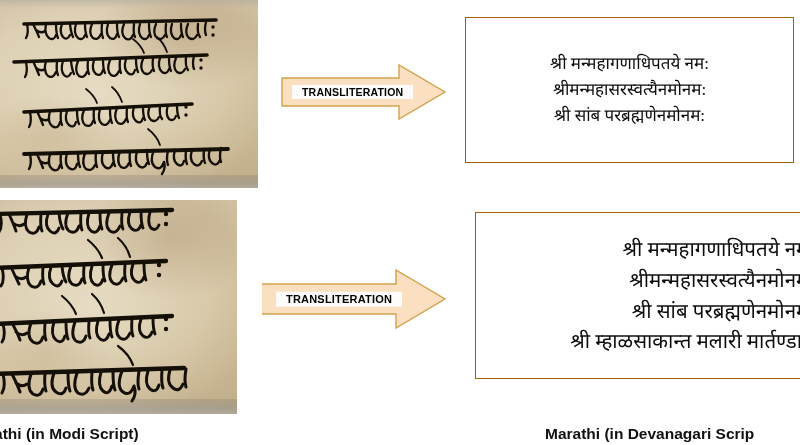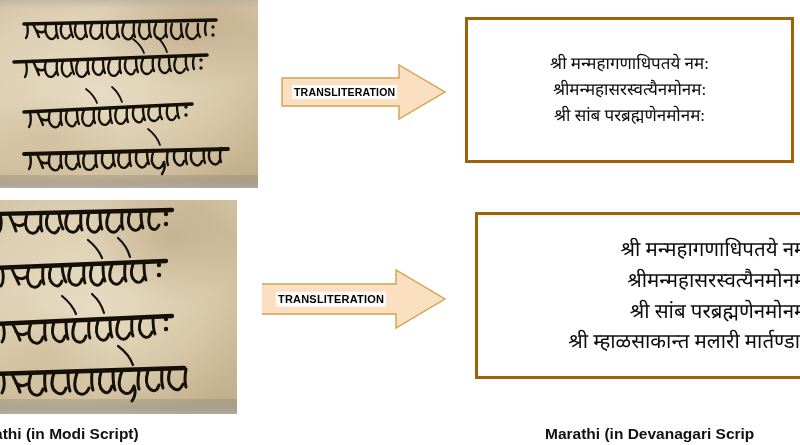--- a/index.html
+++ b/index.html
@@ -96,31 +96,31 @@
   .arrow-label {
     position: absolute;
     top: 50%;
     transform: translateY(-50%);
     left: 6px;
     background: #fdfcfa;
     color: #000000;
     font-weight: bold;
     letter-spacing: 0.2px;
     white-space: nowrap;
-    padding: 1px 2px;
+    padding: 1px 10px;
     line-height: 1.15;
   }
   #arrow-top .arrow-label { font-size: 10.5px; left: 11px; }
   #arrow-bottom .arrow-label { font-size: 11px; left: 14px; }
 
   
   .textbox {
     position: absolute;
     background: #ffffff;
-    border: 3px solid #a16207;
+    border: 1px solid #a16207;
     box-sizing: border-box;
     overflow: hidden;
     font-family: "Liberation Serif", "DejaVu Serif", serif;
     color: #0c0c0c;
     text-align: center;
   }
   #textbox-top {
     left: 465px;
     top: 17px;
     width: 329px;

